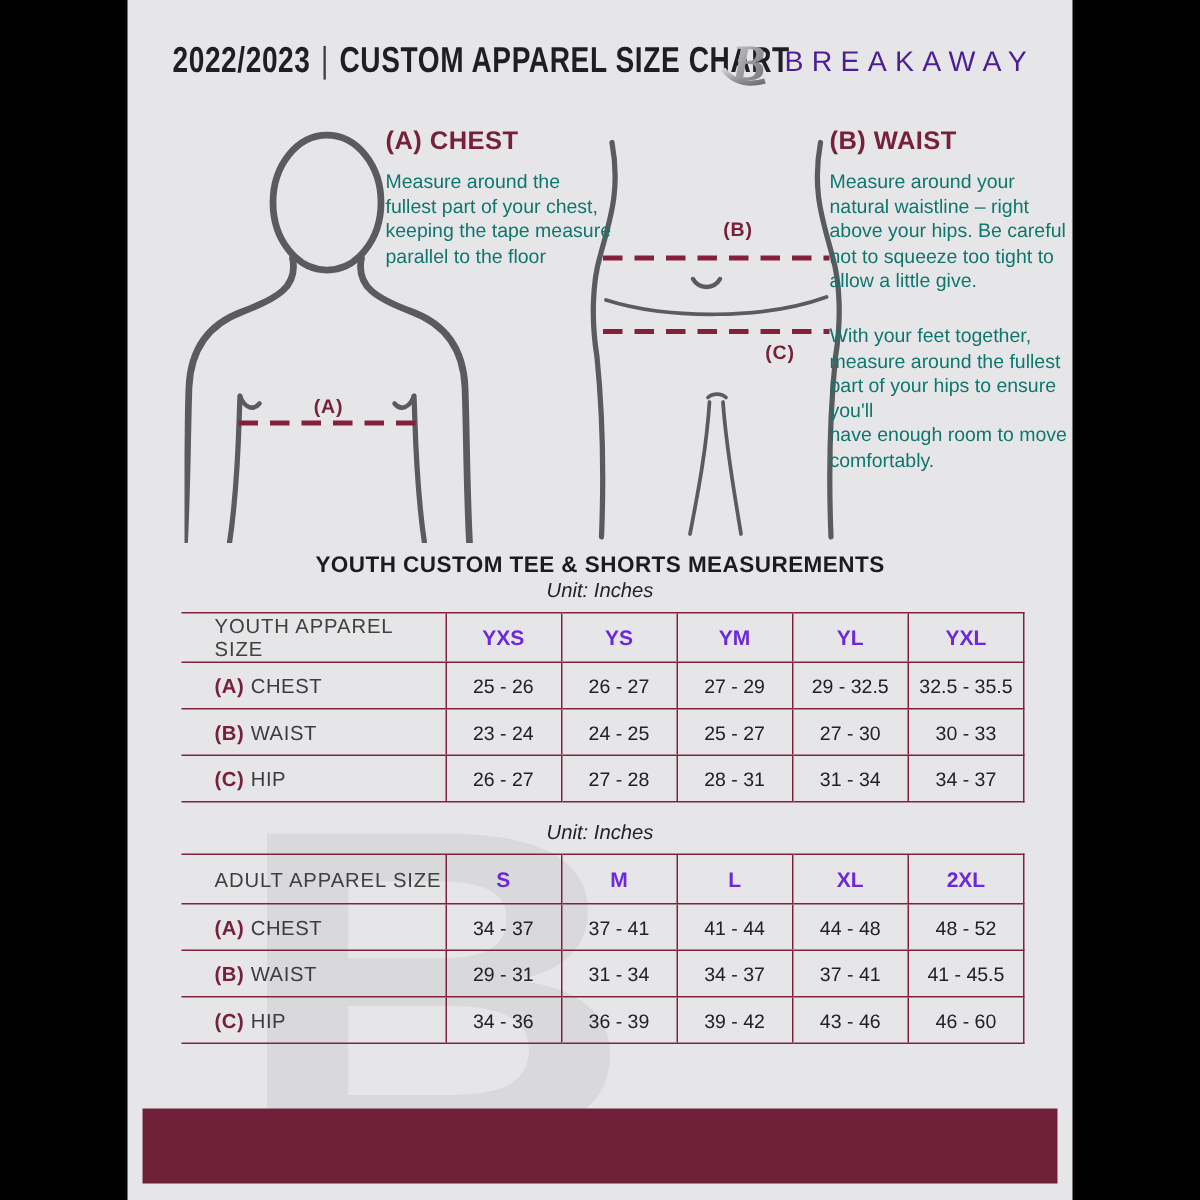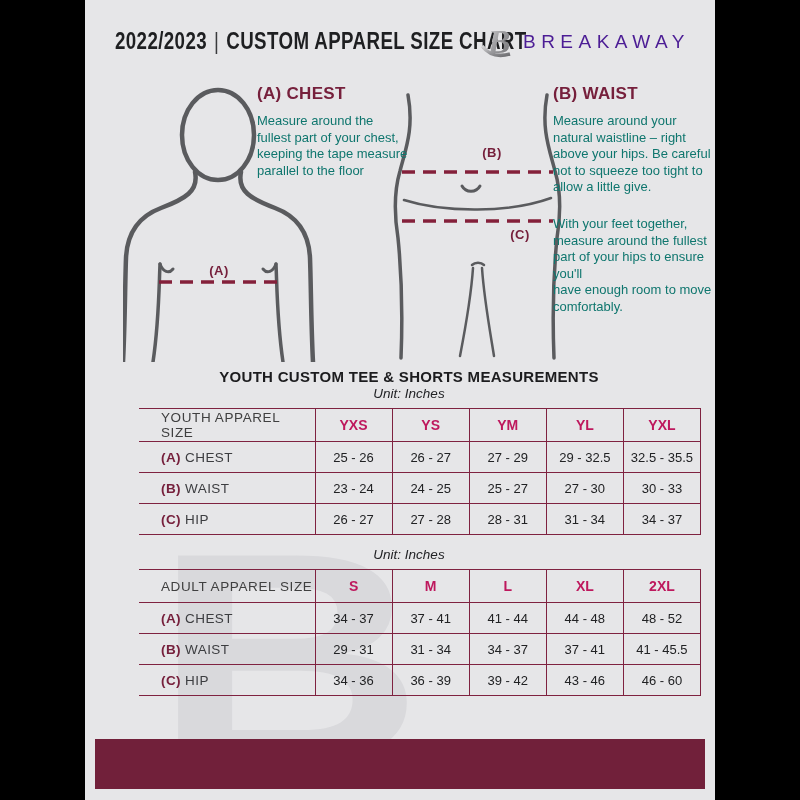--- a/index.html
+++ b/index.html
@@ -40,34 +40,34 @@
   .fig text{fill:var(--maroon);font-weight:bold;font-size:13px;letter-spacing:0.5px;}
   .note{position:absolute;z-index:1;}
   .note h3{color:var(--maroon);font-size:17px;font-weight:bold;letter-spacing:0.3px;margin-bottom:9px;}
   .note p{color:#0f766e;font-size:13px;line-height:16.5px;white-space:pre-line;}
   .note-a{left:172px;top:84px;width:152px;}
   .note-b{left:468px;top:84px;width:158px;}
   .note-c{left:468px;top:216px;width:165px;}
   .fig-torso{left:38px;top:86px;}
   .fig-hips{left:305px;top:93px;}
   
-  .tbl-sec{position:absolute;left:0;width:630px;z-index:1;text-align:center;padding-left:18px;}
+  .tbl-sec{position:absolute;left:0;width:630px;z-index:1;text-align:center;}
   .sec-youth{top:368px;}
   .sec-adult{top:546px;}
   .tbl-title{font-size:15px;font-weight:bold;color:#1c1c1e;letter-spacing:0.3px;}
   .tbl-unit{font-size:13.5px;font-style:italic;color:#222326;margin-top:1px;}
   table{border-collapse:collapse;table-layout:fixed;width:562px;margin:7px 0 0 36px;}
   th,td{border-top:1.5px solid var(--maroon-line);border-bottom:1.5px solid var(--maroon-line);}
   th{height:33px;}
   td{height:31px;}
   th.sizecol,td.val{border-left:1.5px solid var(--maroon-line);text-align:center;}
   th.sizecol:last-child,td.val:last-child{border-right:1.5px solid var(--maroon-line);}
   th.lblcol{font-weight:400;font-size:13.5px;color:#404040;letter-spacing:0.6px;text-align:left;padding-left:22px;}
   td.lblcol{font-size:13.5px;color:#3c3d40;letter-spacing:0.4px;text-align:left;padding-left:22px;}
-  th.sizecol{font-size:14px;font-weight:bold;color:#be185d;}
+  th.sizecol{font-size:14px;font-weight:bold;color:#6d28d9;}
   td.val{font-size:13px;color:#212224;}
   .pfx{font-weight:bold;color:var(--maroon);}
   
   .footer-bar{
     position:absolute;left:10px;top:739px;width:610px;height:50px;
     background:#71203a;z-index:2;
   }
 </style>
 </head>
 <body>

